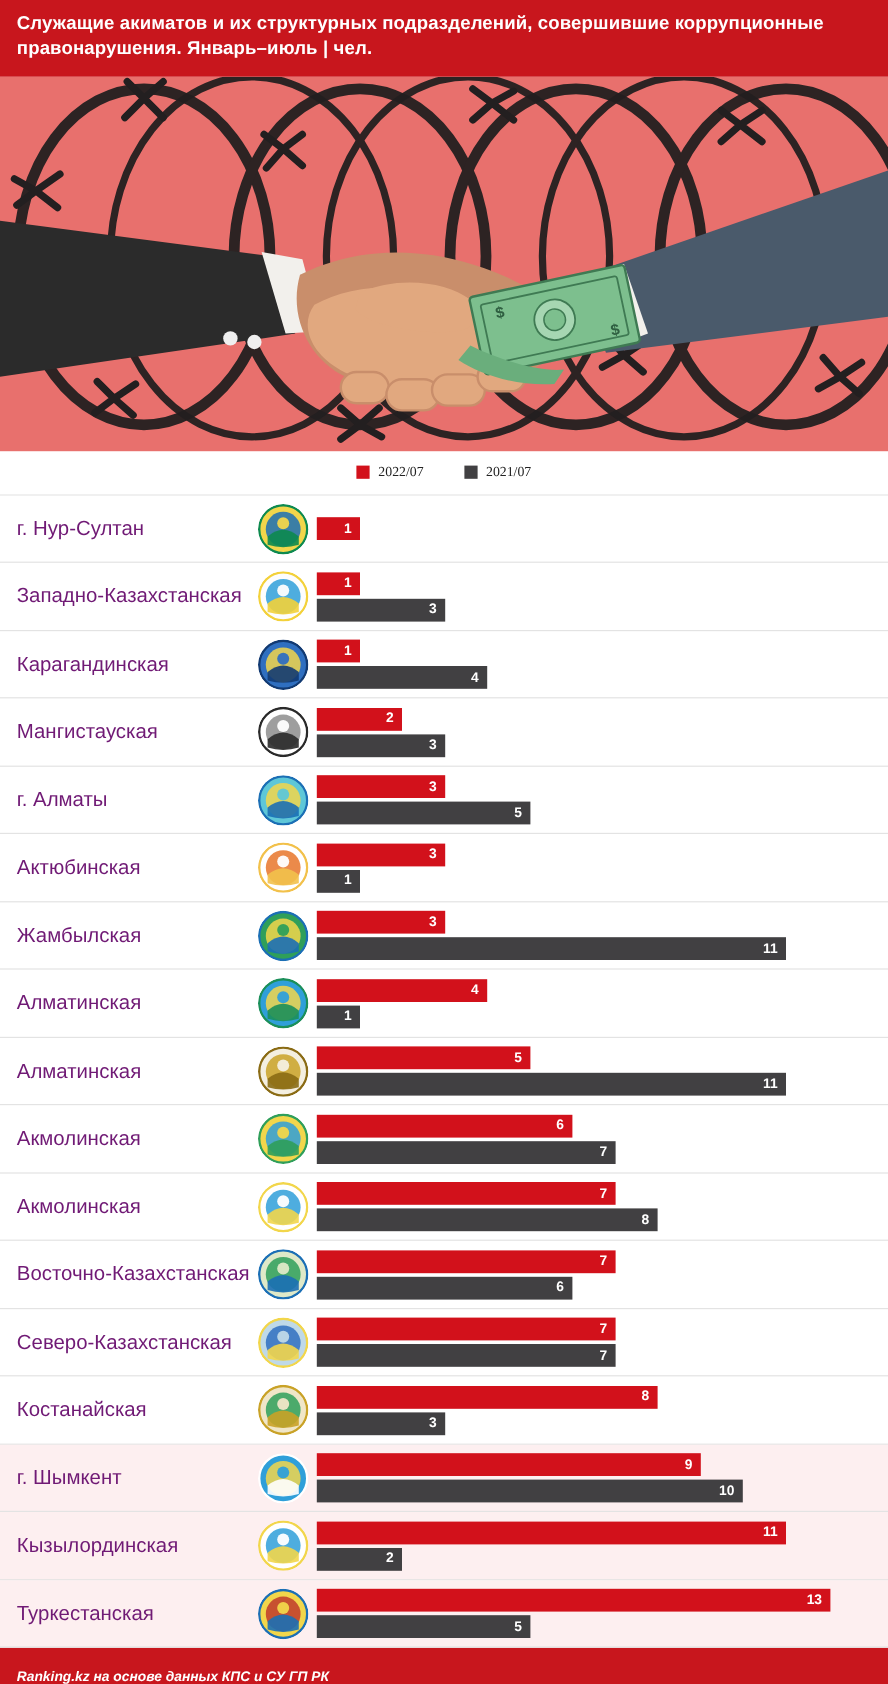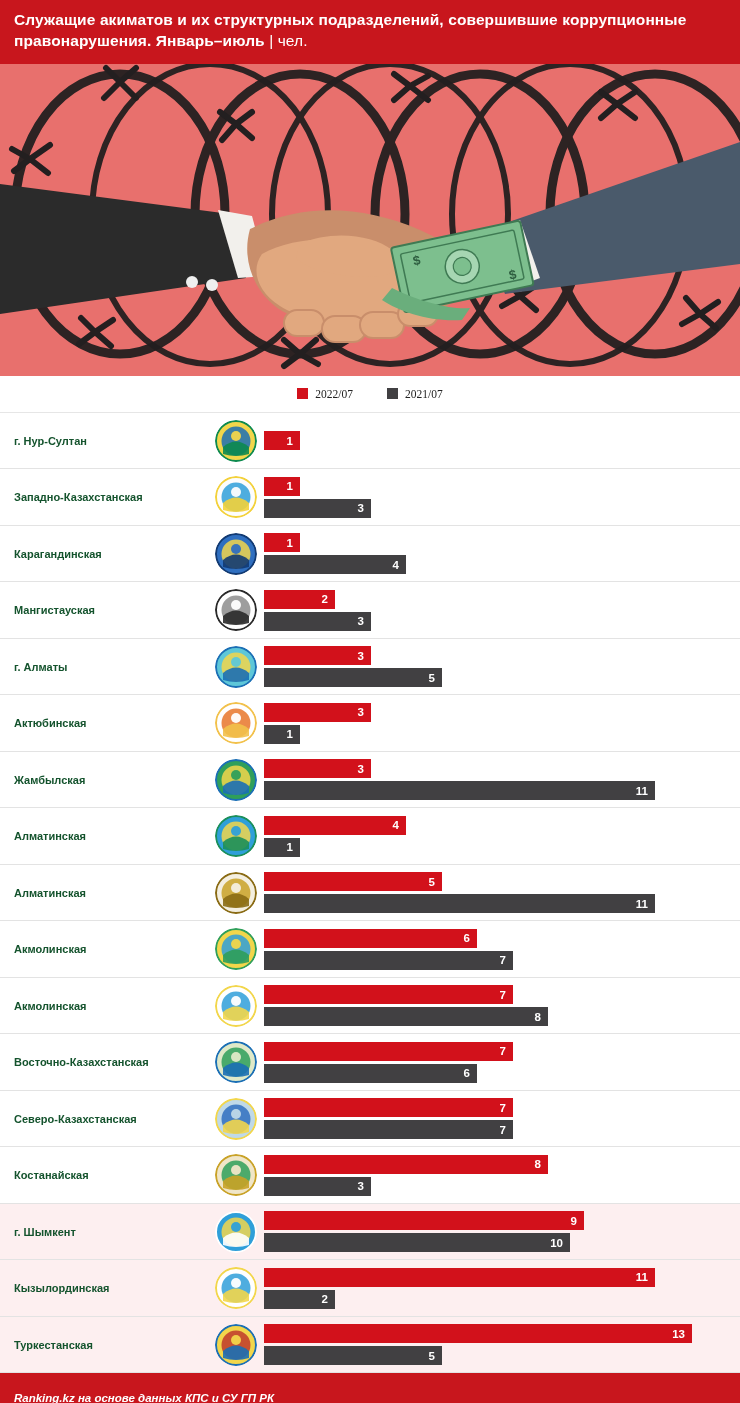--- a/index.html
+++ b/index.html
@@ -26,21 +26,21 @@
     padding:10px 14px 12px 14px;
     box-sizing:border-box;
   }
   .header-title{
     font-size:15.5px;
     font-weight:bold;
     line-height:1.35;
     letter-spacing:0.1px;
   }
   .header-title .unit{
-    font-weight:normal;
+    font-weight:bold;
   }
 
   
   .hero{
     position:relative;
     width:740px;
     height:312px;
     background:#e8706d;
     overflow:hidden;
   }
@@ -81,23 +81,23 @@
     border-bottom:1px solid #e3e3e3;
     box-sizing:border-box;
   }
   .row.highlight{
     background:#fdeff0;
   }
   .row-label{
     width:208px;
     padding-left:14px;
     box-sizing:border-box;
-    font-size:11px;
-    font-weight:bold;
-    color:#14532d;
+    font-size:17px;
+    font-weight:normal;
+    color:#701a75;
   }
   .row-emblem{
     width:56px;
     display:flex;
     align-items:center;
     justify-content:center;
     flex:0 0 56px;
   }
   .emblem{
     width:42px;height:42px;border-radius:50%;
@@ -447,21 +447,21 @@
         <div class="row-emblem">
           <svg class="emblem" viewBox="0 0 42 42">
             <circle cx="21" cy="21" r="20" fill="#2f9fd9" stroke="#ffffff" stroke-width="2"></circle>
             <circle cx="21" cy="21" r="14.5" fill="#f2d64b" opacity="0.85"></circle>
             <path d="M8 27 Q21 16 34 27 L34 34 Q21 38 8 34 Z" fill="#ffffff" opacity="0.9"></path>
             <circle cx="21" cy="16" r="5" fill="#2f9fd9" opacity="0.95"></circle>
           </svg>
         </div>
         <div class="bars">
           <div class="bar bar-red" style="width: 320px;">9</div>
-          <div class="bar bar-gray" style="width: 306px; text-align: center;">10</div>
+          <div class="bar bar-gray" style="width: 355px; text-align: center;">10</div>
         </div>
       </div>
       <div class="row highlight">
         <div class="row-label">Кызылординская</div>
         <div class="row-emblem">
           <svg class="emblem" viewBox="0 0 42 42">
             <circle cx="21" cy="21" r="20" fill="#ffffff" stroke="#f2d64b" stroke-width="2"></circle>
             <circle cx="21" cy="21" r="14.5" fill="#2f9fd9" opacity="0.85"></circle>
             <path d="M8 27 Q21 16 34 27 L34 34 Q21 38 8 34 Z" fill="#f2d64b" opacity="0.9"></path>
             <circle cx="21" cy="16" r="5" fill="#ffffff" opacity="0.95"></circle>

